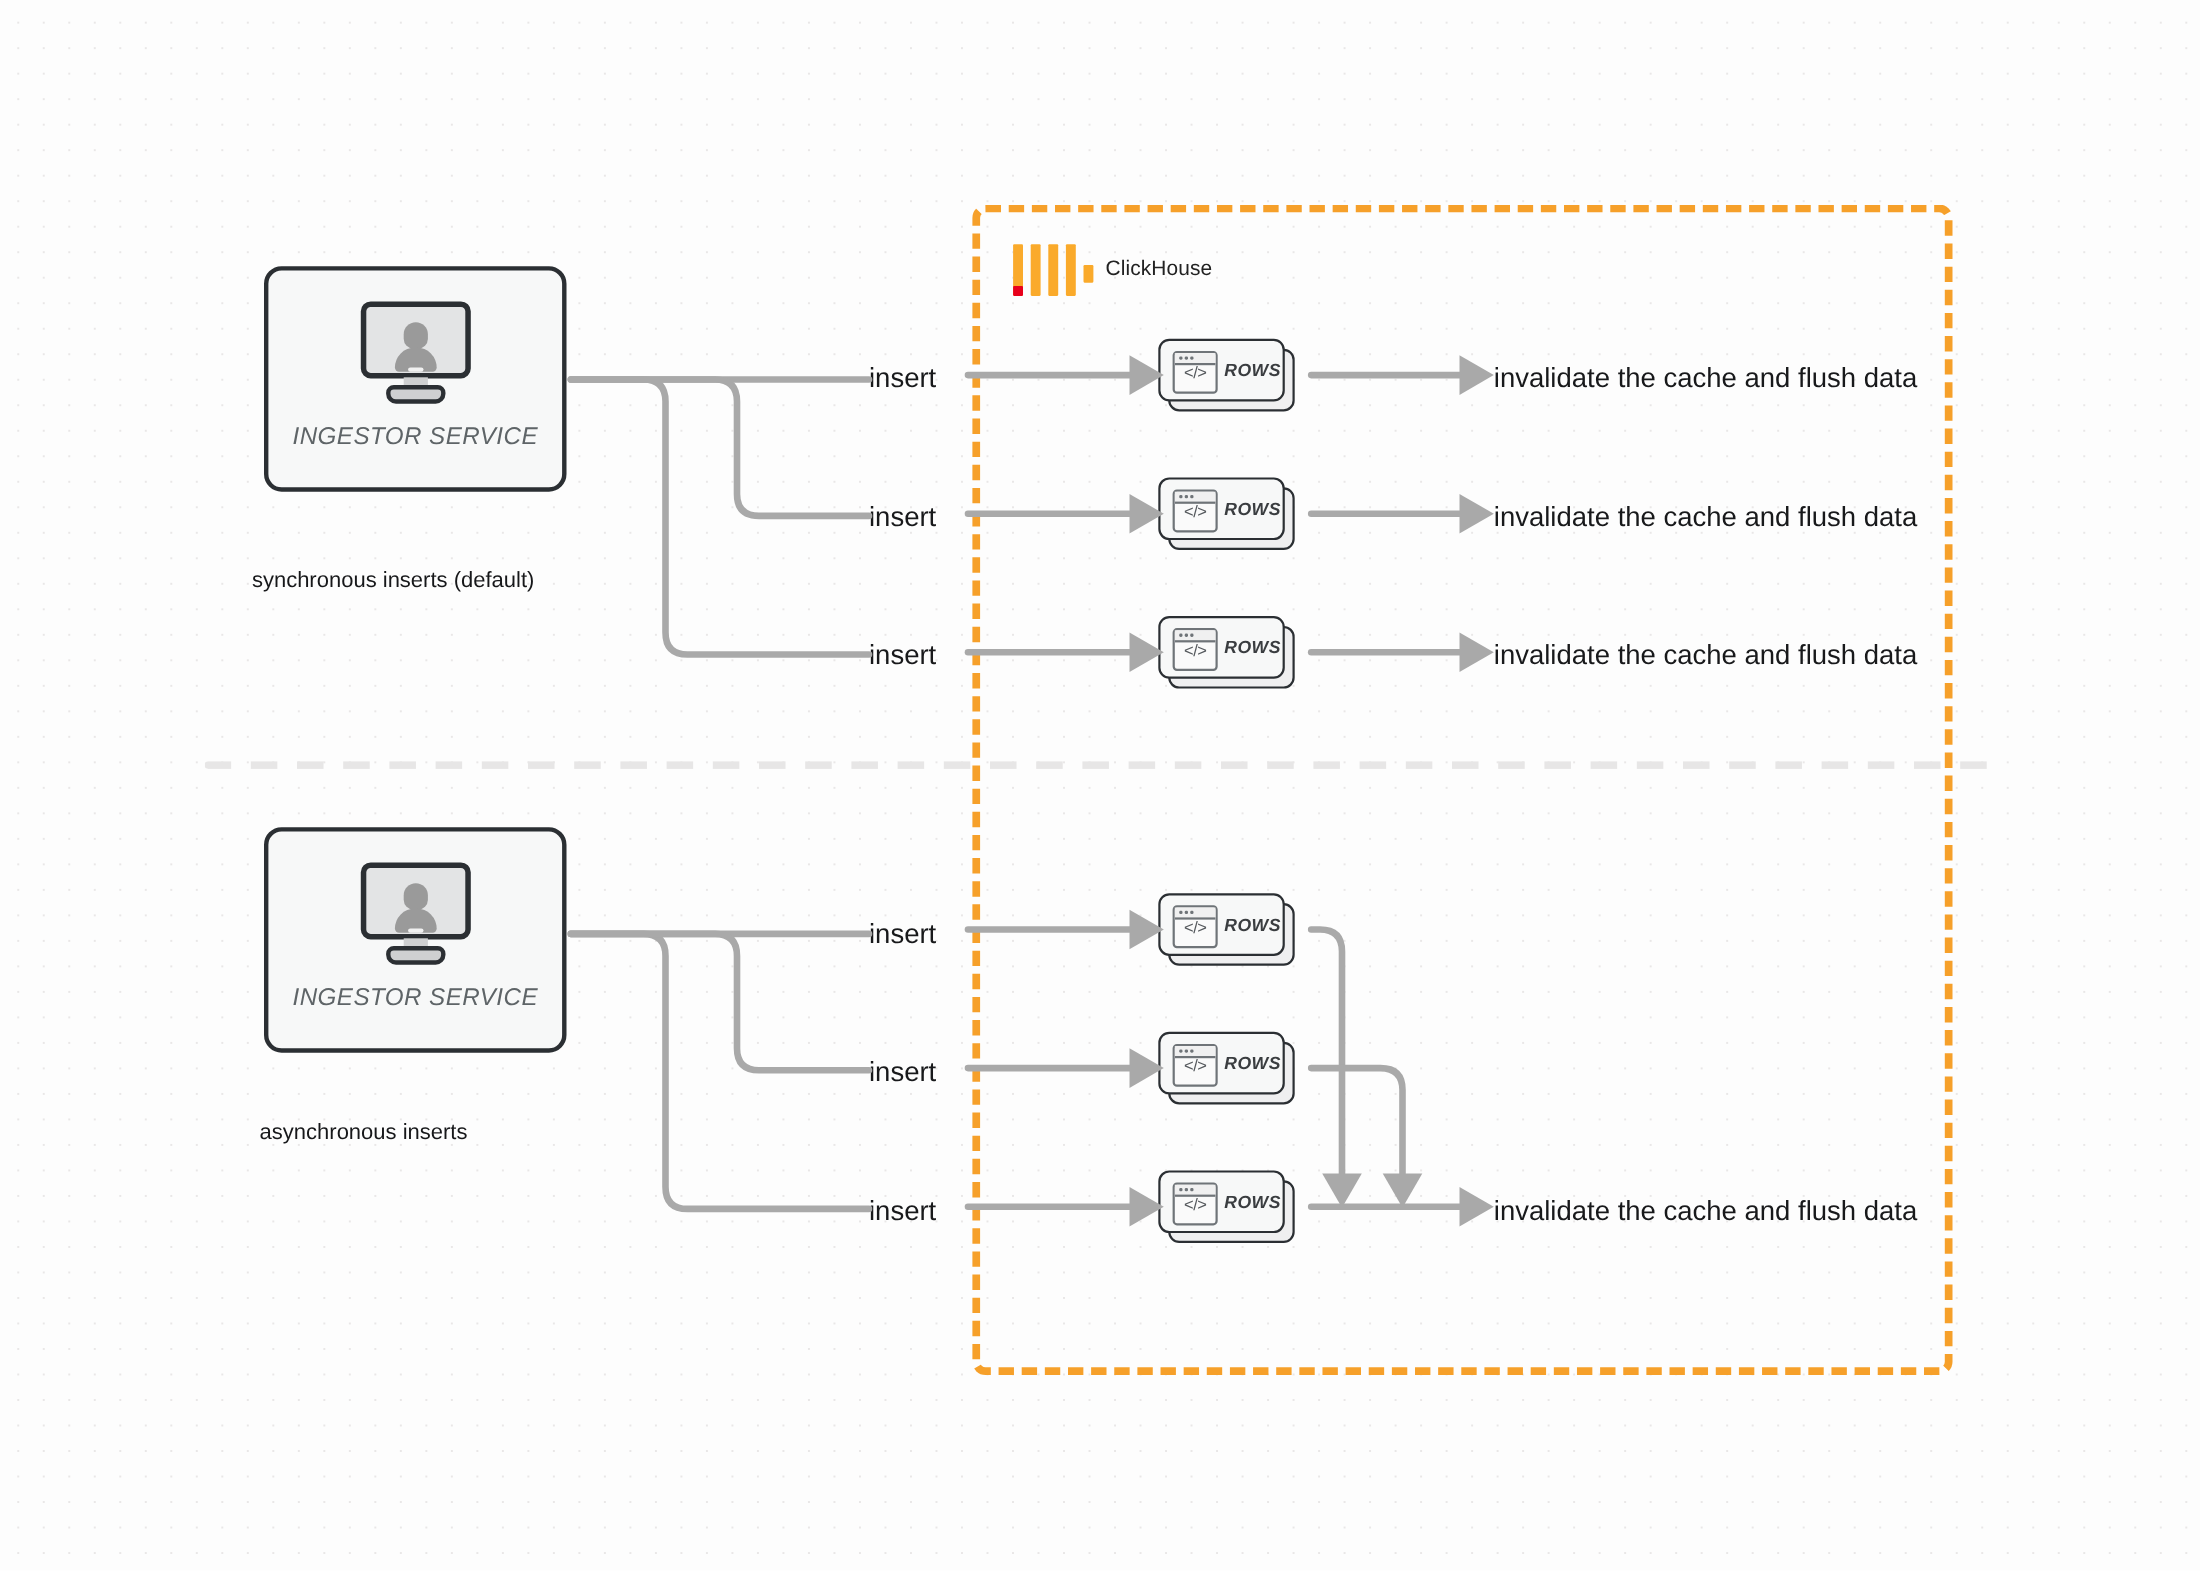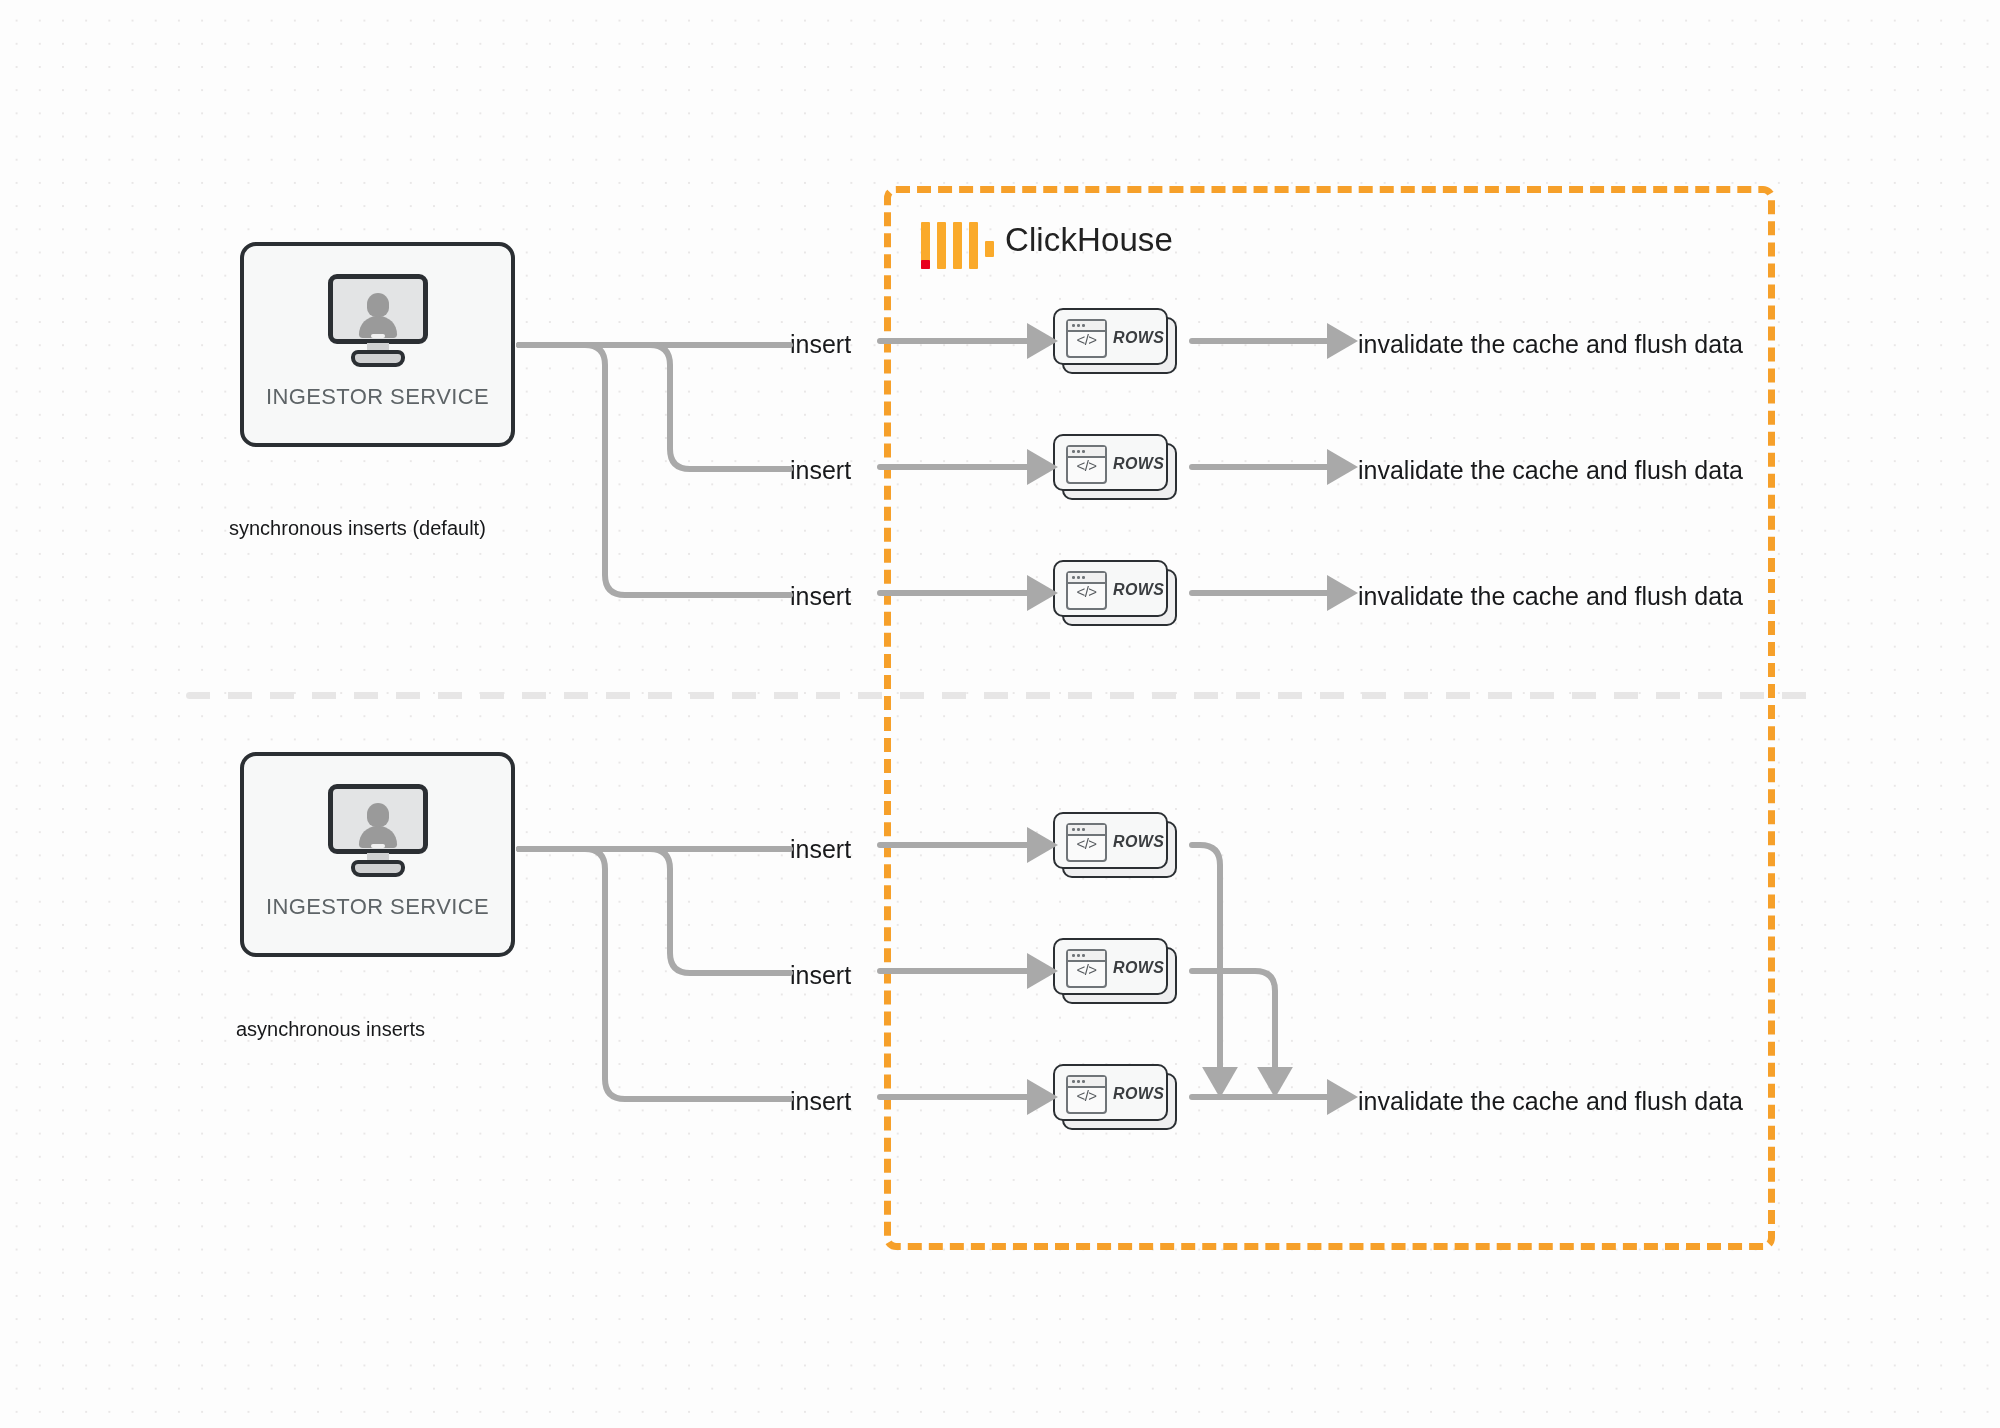--- a/index.html
+++ b/index.html
@@ -66,36 +66,37 @@
     left: 64px;
     top: 19px;
     width: 9px;
     height: 16px;
     background: #faaa2b;
     border-radius: 1px;
   }
   .ch-title {
     position: absolute;
     left: 1005px;
-    top: 221px;
-    font-size: 33px;
+    top: 234px;
+    font-size: 19px;
     color: #222222;
     letter-spacing: 0.1px;
     white-space: nowrap;
   }
 
   
   .ingestor {
     position: absolute;
     width: 275px;
     height: 205px;
     background: #f7f8f8;
     border: 4px solid #2b2f33;
     border-radius: 16px;
     box-sizing: border-box;
+    font-style: italic;
   }
   .ingestor.sync { left: 240px; top: 242px; }
   .ingestor.async { left: 240px; top: 752px; }
   .ingestor .monitor {
     position: absolute;
     left: 50%;
     top: 28px;
     transform: translateX(-50%);
     width: 100px;
     height: 92px;

